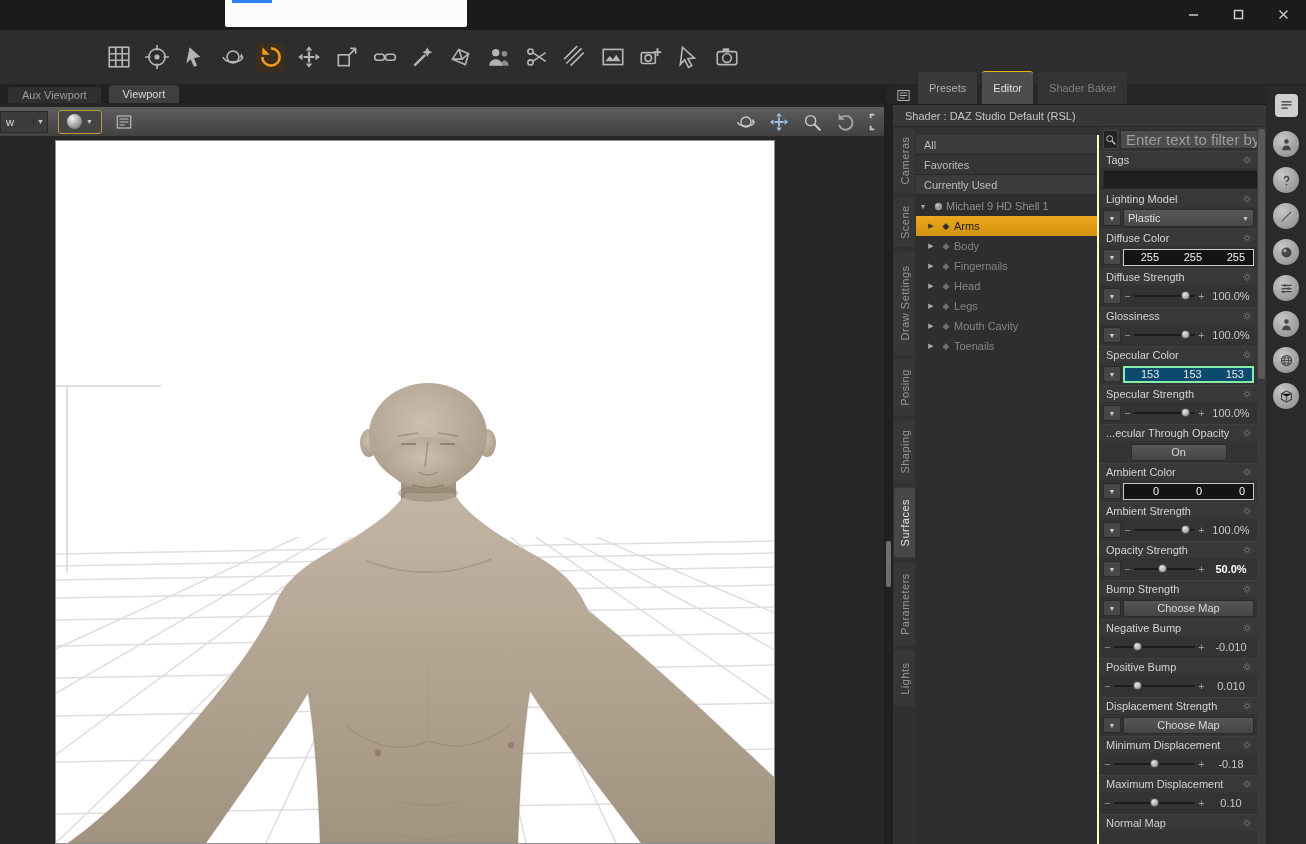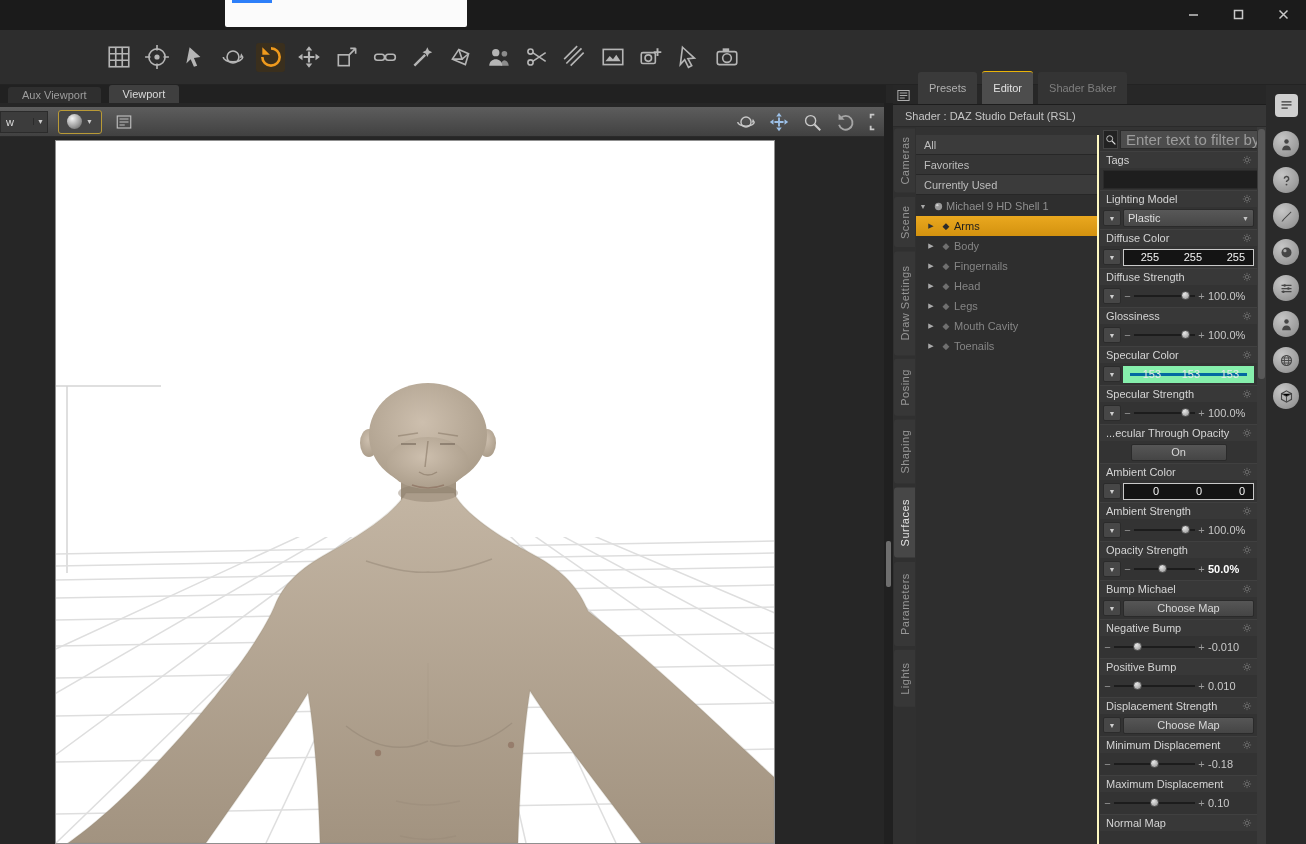--- a/index.html
+++ b/index.html
@@ -91,24 +91,24 @@
   .prop-header .plabel{flex:1;white-space:nowrap;overflow:hidden}
   .gear{width:12px;display:flex;align-items:center;justify-content:center;opacity:.8}
   .prop-row{height:22px;display:flex;align-items:center;gap:2px;padding:0 3px}
   .dd-btn{width:18px;height:16px;background:#474747;border:1px solid #2b2b2b;color:#cfcfcf;
     font-size:7px;display:flex;align-items:center;justify-content:center;border-radius:2px}
   .minus,.plus{width:9px;text-align:center;color:#9a9a9a}
   .track{position:relative;flex:1;height:14px}
   .track::before{content:"";position:absolute;left:0;right:0;top:6px;height:2px;background:#1c1c1c}
   .knob{position:absolute;top:2px;width:9px;height:9px;border-radius:50%;
     background:radial-gradient(circle at 35% 30%,#e8e8e8,#a9a9a9 70%,#787878);border:1px solid #555}
-  .val{width:46px;text-align:left;color:#c9c9c9;white-space:nowrap}
+  .val{width:46px;text-align:center;color:#c9c9c9;white-space:nowrap}
   .val.hl{color:#ffffff;font-weight:bold}
-  .color-field{flex:1;height:17px;display:flex;align-items:center;background:#0369a1;
-    border:7px solid #86efac;color:#e8e8e8}
+  .color-field{flex:1;height:17px;display:flex;align-items:center;background:#0c4a6e;
+    border:2px solid #86efac;color:#e8e8e8}
   .color-field.bordered{background:#141414;border:1px solid #c9c9c9;color:#f2f2f2}
   .color-field span{flex:1;text-align:right;padding-right:8px}
   .btn{height:17px;background:linear-gradient(#565656,#454545);border:1px solid #2a2a2a;border-radius:2px;
     color:#d8d8d8;display:flex;align-items:center;justify-content:center}
   .map-btn{flex:1}
   .on-btn{width:96px;margin:12px auto}
   .select{flex:1;height:18px;background:linear-gradient(#585858,#474747);border:1px solid #2a2a2a;
     border-radius:2px;color:#dedede;display:flex;align-items:center;padding:0 4px}
   .select .stx{flex:1}
   .select .caret{font-size:7px;color:#c5c5c5}
@@ -701,21 +701,21 @@
                 <span class="minus">−</span>
                 <span class="track">
                   <span class="knob" style="left: calc(47% - 5px);"></span>
                 </span>
                 <span class="plus">+</span>
                 <span class="val hl">50.0%</span>
               </div>
             </div>
             <div class="prop-group">
               <div class="prop-header">
-                <span class="plabel">Bump Michael</span>
+                <span class="plabel">Bump Strength</span>
                 <span class="gear">
                   <svg viewBox="0 0 24 24" width="10" height="10">
                     <circle cx="12" cy="12" r="4.2" fill="none" stroke="#969696"></circle>
                     <path d="M12 2v4M12 18v4M2 12h4M18 12h4M4.9 4.9l2.8 2.8M16.3 16.3l2.8 2.8M19.1 4.9l-2.8 2.8M7.7 16.3l-2.8 2.8" stroke="#969696"></path>
                   </svg>
                 </span>
               </div>
               <div class="prop-row">
                 <div class="dd-btn">▼</div>
                 <div class="btn map-btn">Choose Map</div>

